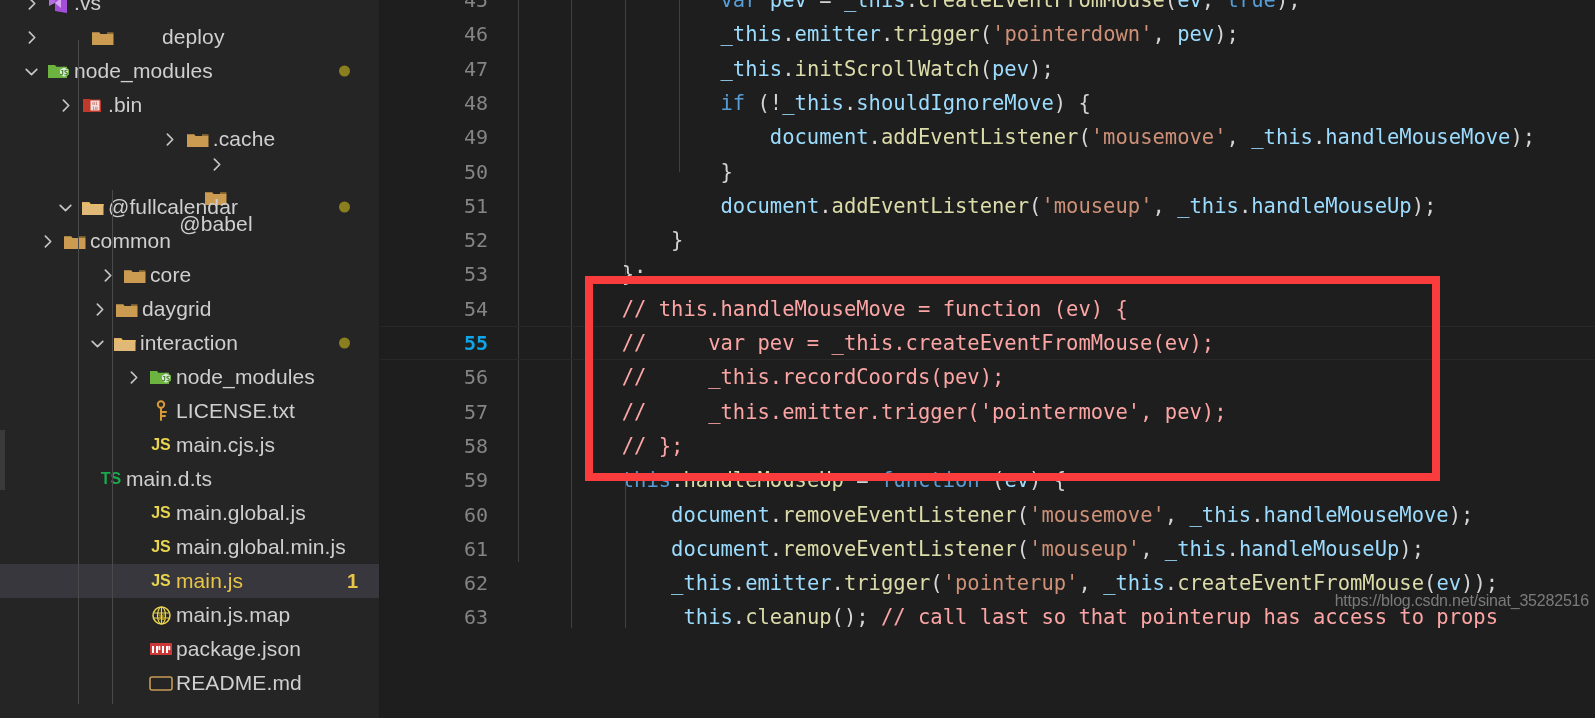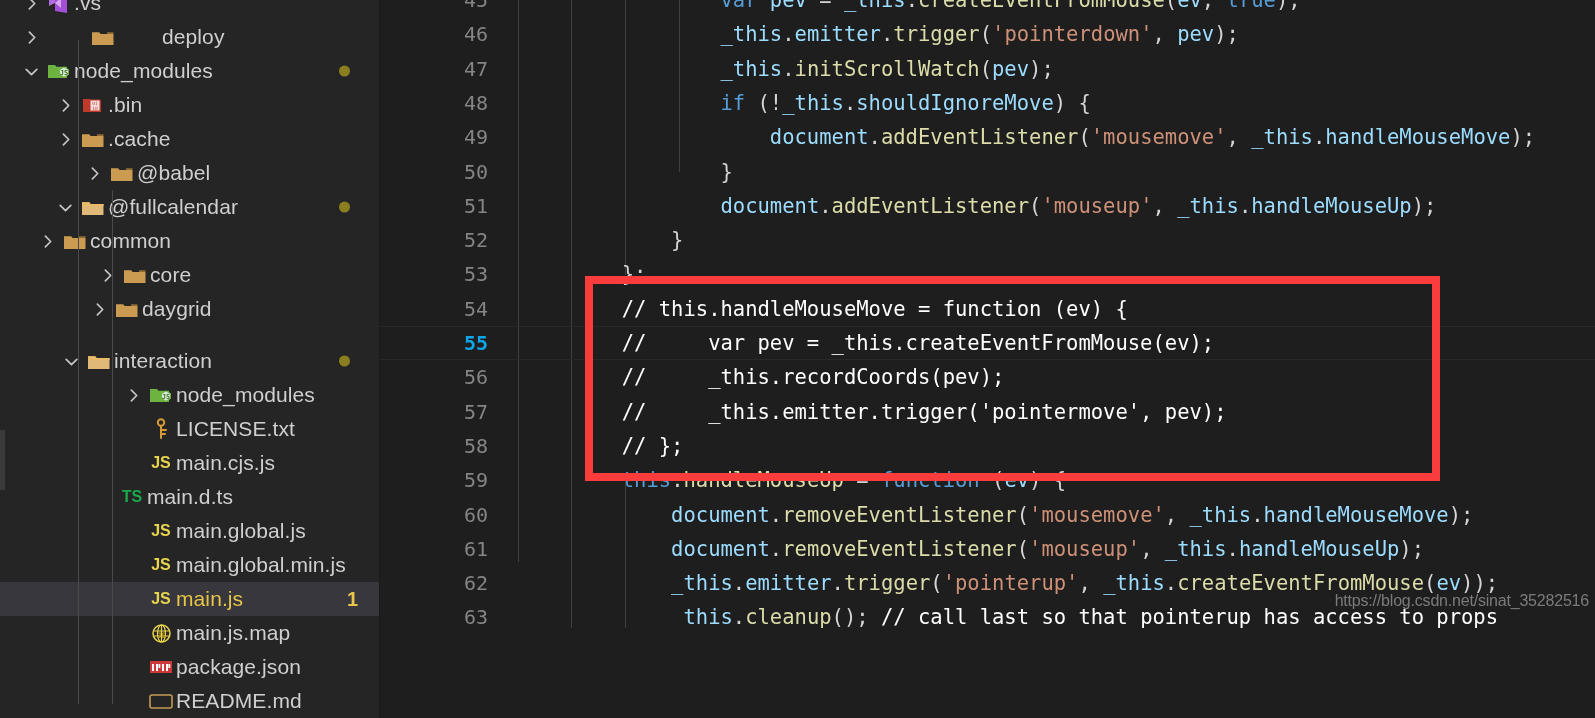--- a/index.html
+++ b/index.html
@@ -84,21 +84,21 @@
 
   
   .ig { position: absolute; top: 0; width: 1px; background: #404040; }
 
   
   .t-kw   { color: #569cd6; }  
   .t-fn   { color: #dcdcaa; }  
   .t-var  { color: #9cdcfe; }  
   .t-str  { color: #ce9178; }  
   .t-pun  { color: #d4d4d4; }  
-  .t-com  { color: #ffffff; }  
+  .t-com  { color: #fca5a5; }  
 
   
   .redbox {
     position: absolute; border: 8px solid #fa3c3c;
     pointer-events: none;
   }
 
   
   .watermark {
     position: absolute; right: 6px; bottom: 18px;
@@ -171,35 +171,35 @@
           <span class="ficon">
             <svg width="24" height="20" viewBox="0 0 24 20">
               <path d="M2 4 H9 L10.4 5.8 H20 V17 H2 Z" fill="#c0392b"></path>
               <rect x="9" y="5" width="10" height="11" fill="#f3dede" stroke="#c0392b"></rect>
               <text x="14" y="10" font-size="4.5" font-family="monospace" fill="#c0392b" text-anchor="middle">01</text>
               <text x="14" y="14.5" font-size="4.5" font-family="monospace" fill="#c0392b" text-anchor="middle">10</text>
             </svg>
           </span>
           <span class="lbl">.bin</span>
         </div>
-        <div class="row" style="padding-left: 52px;">
+        <div class="row" style="padding-left: 52px; justify-content: center;">
           <span class="twisty">
             <svg width="17" height="17" viewBox="0 0 16 16" fill="none" stroke="#c5c5c5" stroke-width="1.6" stroke-linecap="round" stroke-linejoin="round">
               <path d="M6 3 L11 8 L6 13"></path>
             </svg>
           </span>
           <span class="ficon">
             <svg class="folder-svg" viewBox="0 0 24 19">
               <path d="M1 4.2 H8.2 L9.6 6 H22.5 V17 H1 Z" fill="#cb9b51"></path>
               <path d="M16 4.2 H22.5 V6 H16 Z" fill="#8c6a33"></path>
             </svg>
           </span>
           <span class="lbl">.cache</span>
         </div>
-        <div class="row" style="padding-left: 81px;">
+        <div class="row" style="padding-left: 52px; flex-direction: column;">
           <span class="twisty">
             <svg width="17" height="17" viewBox="0 0 16 16" fill="none" stroke="#c5c5c5" stroke-width="1.6" stroke-linecap="round" stroke-linejoin="round">
               <path d="M6 3 L11 8 L6 13"></path>
             </svg>
           </span>
           <span class="ficon">
             <svg class="folder-svg" viewBox="0 0 24 19">
               <path d="M1 4.2 H8.2 L9.6 6 H22.5 V17 H1 Z" fill="#cb9b51"></path>
               <path d="M16 4.2 H22.5 V6 H16 Z" fill="#8c6a33"></path>
             </svg>
@@ -256,21 +256,21 @@
             </svg>
           </span>
           <span class="ficon">
             <svg class="folder-svg" viewBox="0 0 24 19">
               <path d="M1 4.2 H8.2 L9.6 6 H22.5 V17 H1 Z" fill="#cb9b51"></path>
               <path d="M16 4.2 H22.5 V6 H16 Z" fill="#8c6a33"></path>
             </svg>
           </span>
           <span class="lbl">daygrid</span>
         </div>
-        <div class="row" style="padding-left: 58px; margin-top: 18px;">
+        <div class="row" style="padding-left: 84px;">
           <span class="twisty">
             <svg width="17" height="17" viewBox="0 0 16 16" fill="none" stroke="#c5c5c5" stroke-width="1.6" stroke-linecap="round" stroke-linejoin="round">
               <path d="M3 6 L8 11 L13 6"></path>
             </svg>
           </span>
           <span class="ficon">
             <svg class="folder-svg" viewBox="0 0 24 19">
               <path d="M1 4.2 H8.2 L9.6 6 H22.5 V17 H1 Z" fill="#e0b878"></path>
               <path d="M1 4.2 H8.2 L9.6 6 H22.5 V8 H1 Z" fill="#e8ba6a"></path>
             </svg>
@@ -301,21 +301,21 @@
               <path d="M10 8 L10 20 M10 12 L15 12 M10 16 L14 16" stroke="#d79a34" stroke-width="2" fill="none" stroke-linecap="round"></path>
             </svg>
           </span>
           <span class="lbl">LICENSE.txt</span>
         </div>
         <div class="row" style="padding-left: 120px;">
           <span class="twisty"></span>
           <span class="ficon gl gl-js">JS</span>
           <span class="lbl">main.cjs.js</span>
         </div>
-        <div class="row" style="padding-left: 91px;">
+        <div class="row" style="padding-left: 70px;">
           <span class="twisty"></span>
           <span class="ficon gl gl-ts">TS</span>
           <span class="lbl">main.d.ts</span>
         </div>
         <div class="row" style="padding-left: 120px;">
           <span class="twisty"></span>
           <span class="ficon gl gl-js">JS</span>
           <span class="lbl">main.global.js</span>
         </div>
         <div class="row" style="padding-left: 120px;">

